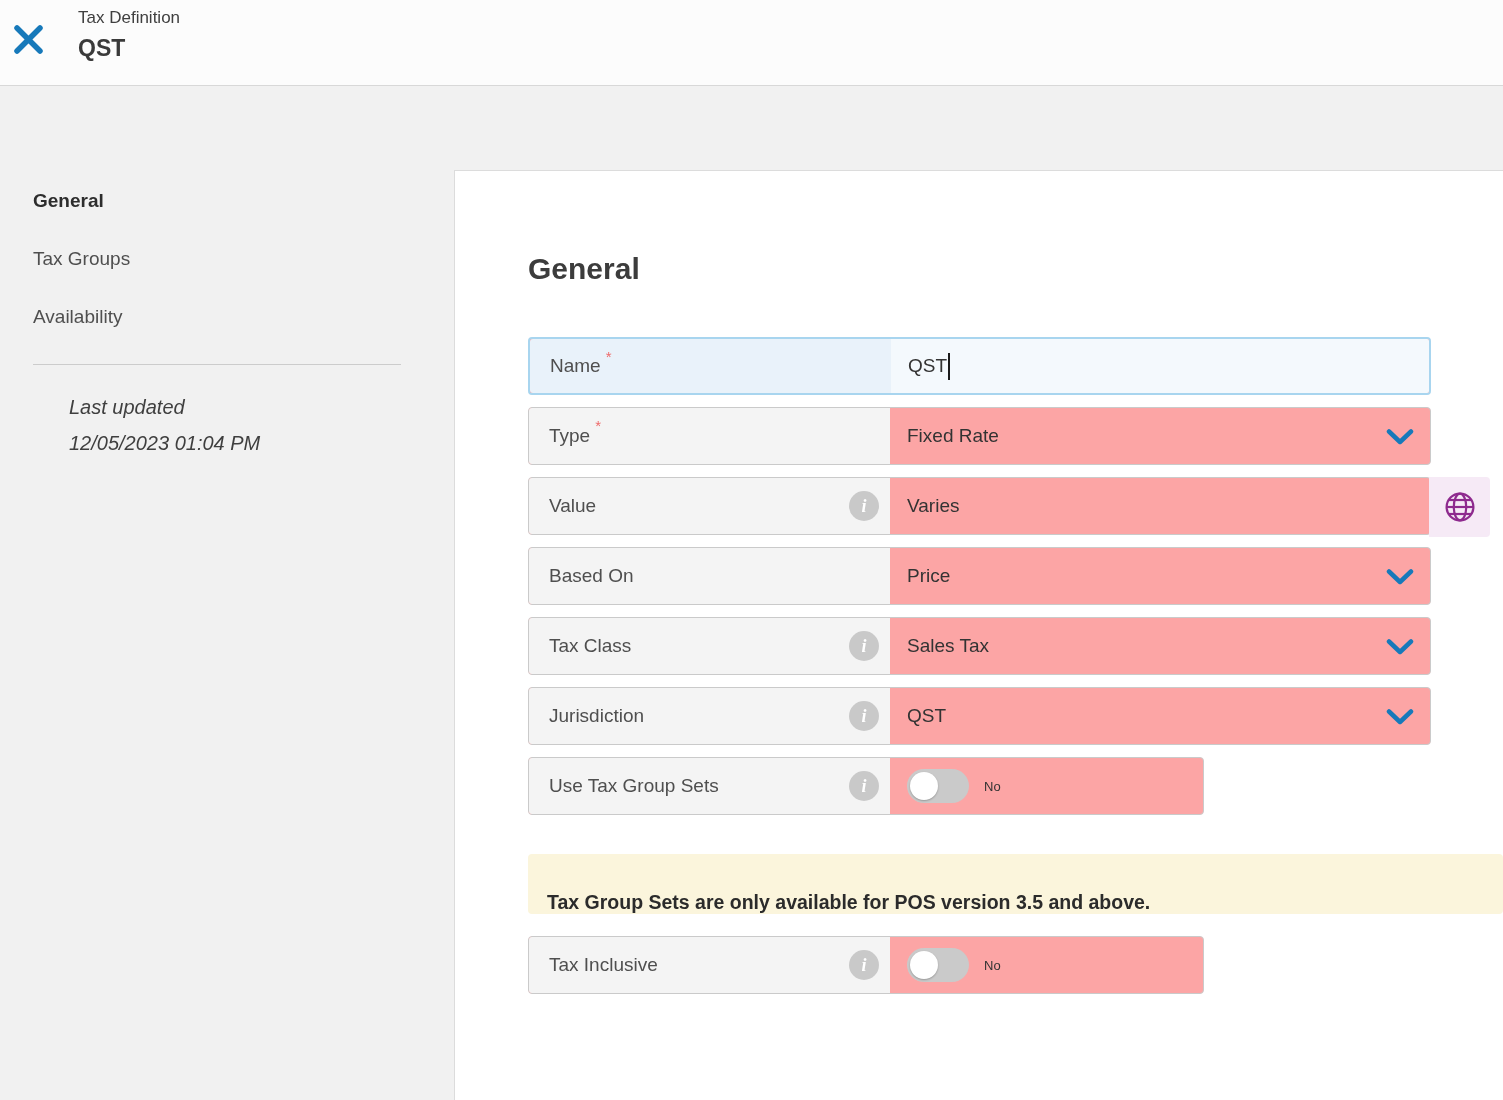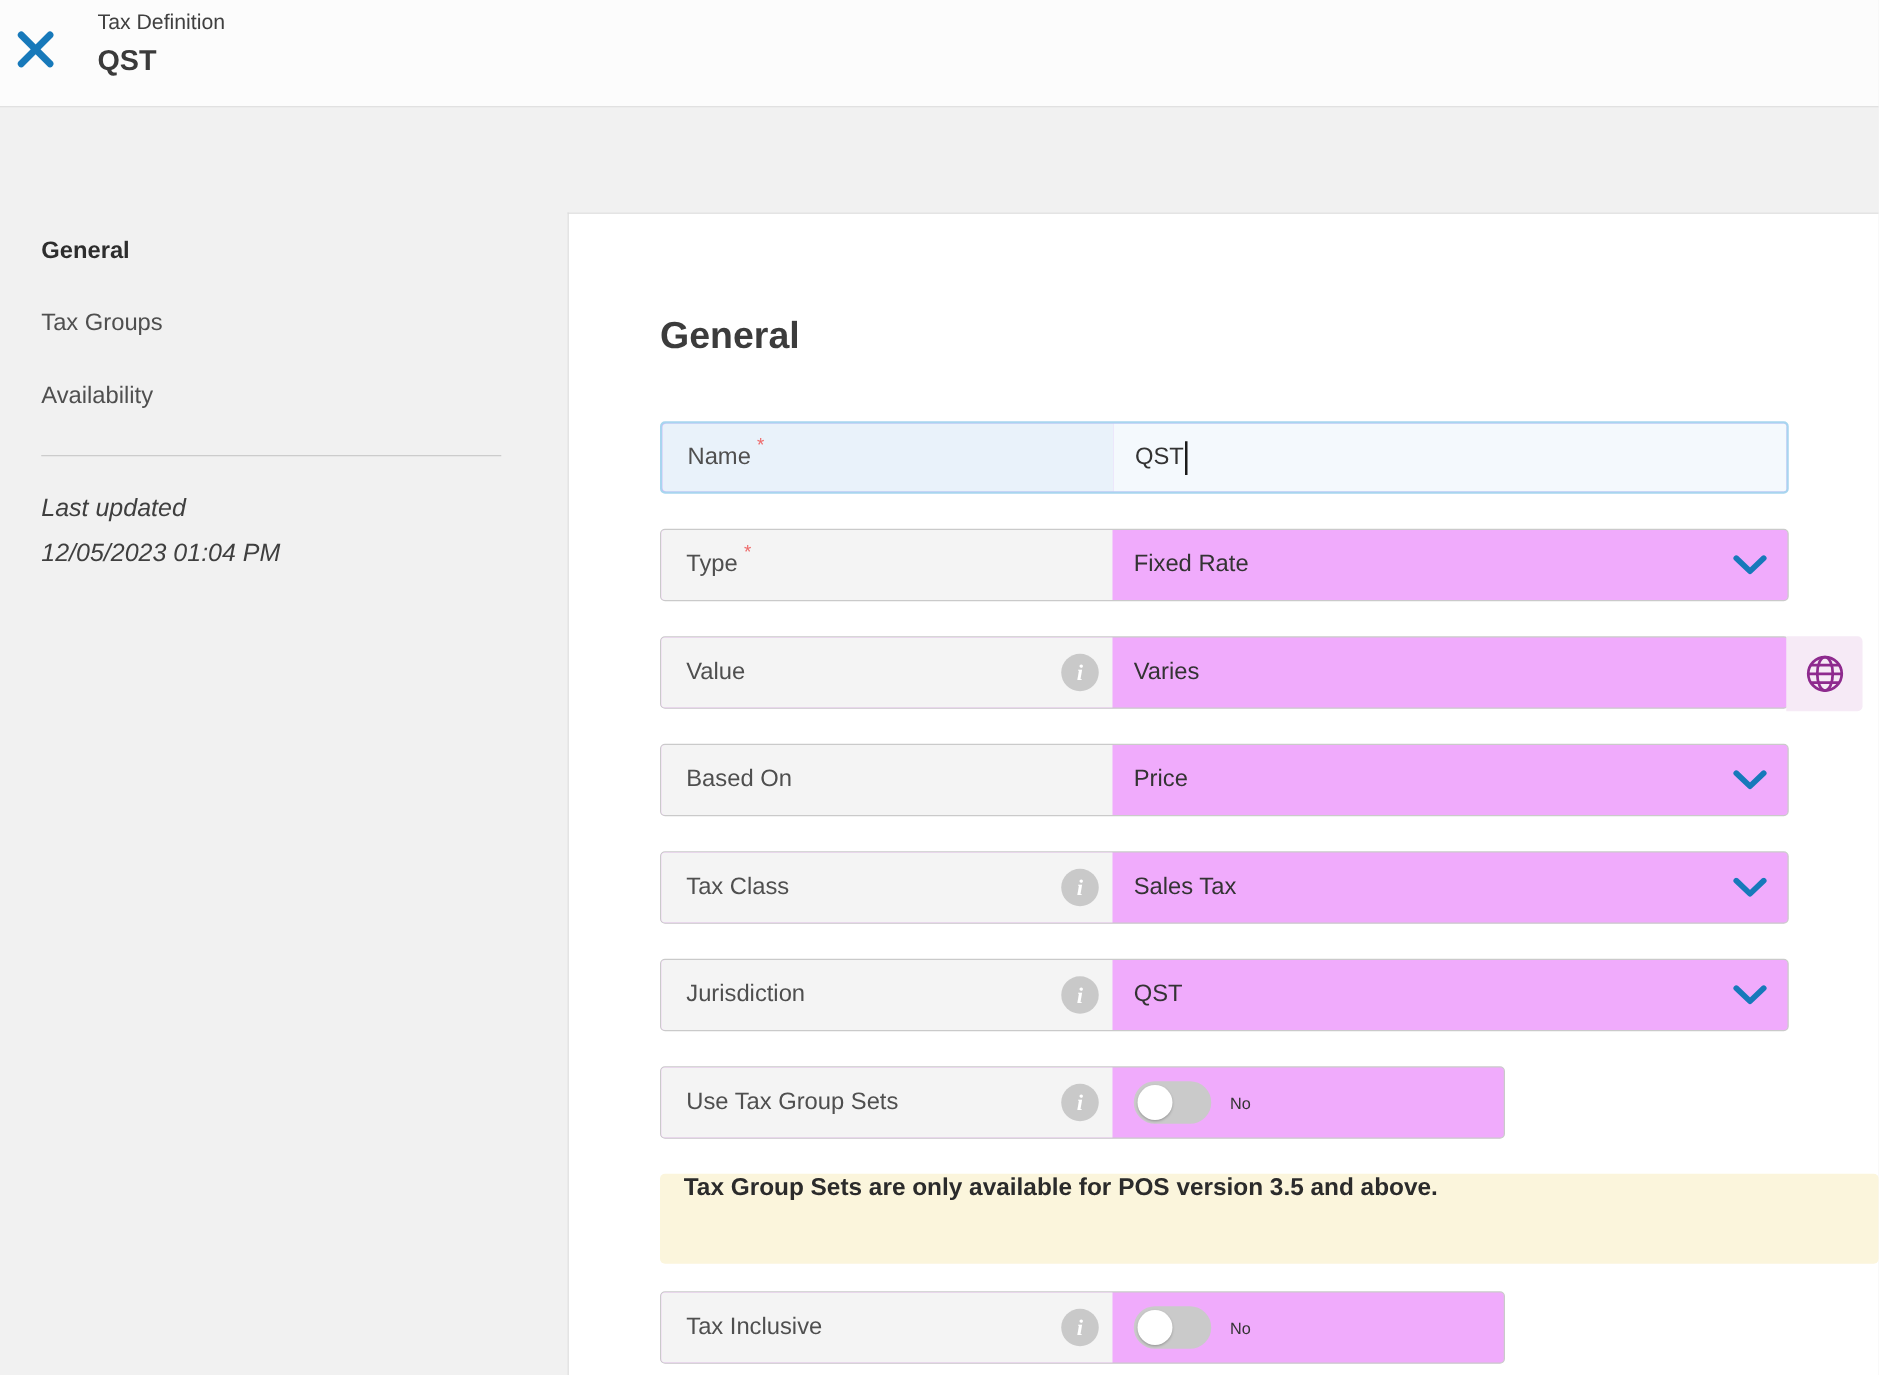--- a/index.html
+++ b/index.html
@@ -14,29 +14,29 @@
   .header-title { font-size:23px; font-weight:700; color:#3a3a3a; line-height:30px; margin-top:4px; }
 
   
   .body { position:relative; height:1014px; background:#f1f1f1; }
 
   
   .sidebar { position:absolute; left:0; top:0; width:454px; padding:104px 40px 0 33px; }
   .nav-item { font-size:19px; color:#4f4f4f; line-height:22px; margin-bottom:36px; cursor:pointer; }
   .nav-item.active { font-weight:700; color:#2d2d2d; }
   .sidebar-divider { height:1px; background:#cccccc; margin-top:15px; width:368px; }
-  .last-updated { margin-top:24px; font-style:italic; font-size:20px; color:#3f3f3f; line-height:36px; }
+  .last-updated { margin-top:24px; font-style:italic; font-size:20px; color:#3f3f3f; line-height:36px;margin-left:36px; }
 
   
   .panel { position:absolute; left:454px; top:84px; right:0; bottom:0; background:#ffffff; border-top:1px solid #dcdcdc; border-left:1px solid #dcdcdc; padding:80px 0 0 73px; }
   .section-title { font-size:30px; font-weight:600; color:#3c3c3c; line-height:36px; }
   .rows { margin-top:50px; }
 
   
-  .row { position:relative; display:flex; width:903px; height:58px; background:#f0abfc; border:1px solid #cacaca; border-radius:4px; margin-bottom:28px; }
+  .row { position:relative; display:flex; width:903px; height:58px; background:#fca5a5; border:1px solid #cacaca; border-radius:4px; margin-bottom:12px; }
   .row--short { width:676px; }
   .row-label { position:relative; display:flex; align-items:center; width:361px; background:#f4f4f4; border-radius:3px 0 0 3px; padding-left:20px; font-size:19px; color:#4f4f4f; flex-shrink:0; }
   .req { color:#ee6a6a; font-size:15px; margin-left:5px; align-self:flex-start; margin-top:9px; }
   .info-icon { position:absolute; right:11px; top:50%; margin-top:-15px; width:30px; height:30px; border-radius:50%; background:#c9c9c9; color:#ffffff; font-family:"Liberation Serif",serif; font-style:italic; font-weight:700; font-size:18px; display:flex; align-items:center; justify-content:center; }
   .row-value { flex:1; display:flex; align-items:center; padding-left:17px; font-size:19px; color:#333333; position:relative; }
   .chevron { position:absolute; right:16px; top:50%; margin-top:-8px; }
 
   
   .row--focused { border:2px solid #a8d5ef; }
   .row--focused .row-label { background:#e9f2fa; }
@@ -45,21 +45,21 @@
 
   
   .globe-ext { position:absolute; top:-1px; left:calc(100% - 1px); width:61px; height:60px; background:#f6eaf6; border-radius:0 4px 4px 0; display:flex; align-items:center; justify-content:center; }
 
   
   .toggle { position:relative; width:62px; height:34px; border-radius:17px; background:#cacaca; flex-shrink:0; cursor:pointer; }
   .toggle-knob { position:absolute; left:3px; top:3px; width:28px; height:28px; border-radius:50%; background:#ffffff; box-shadow:0 1px 2px rgba(0,0,0,0.25); }
   .toggle-state { margin-left:15px; font-size:13px; color:#333333; }
 
   
-  .notice { width:975px; height:72px; background:#fbf5dc; border-radius:4px; display:flex; align-items:flex-start; padding-left:19px; margin:21px 0 22px 0; font-size:19.5px; font-weight:600; color:#2b2b2b; }
+  .notice { width:975px; height:60px; background:#fbf5dc; border-radius:4px; display:flex; align-items:flex-end; padding-left:19px; margin:39px 0 22px 0; font-size:19.5px; font-weight:600; color:#2b2b2b; }
 </style>
 </head>
 <body>
 
 <header class="header">
   <button class="close-btn">
     <svg width="31" height="31" viewBox="0 0 31 31">
       <line x1="4" y1="4" x2="27" y2="27" stroke="#1779ba" stroke-width="5.5" stroke-linecap="round"></line>
       <line x1="27" y1="4" x2="4" y2="27" stroke="#1779ba" stroke-width="5.5" stroke-linecap="round"></line>
     </svg>

